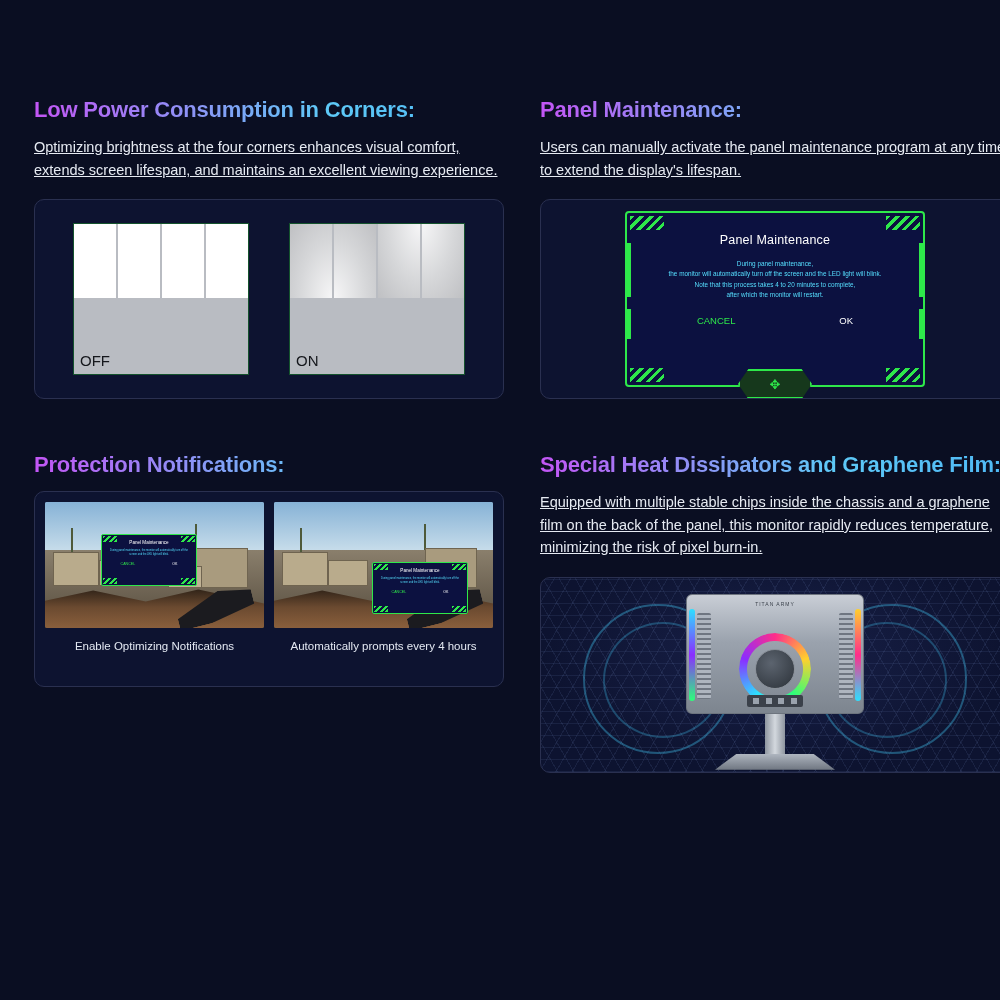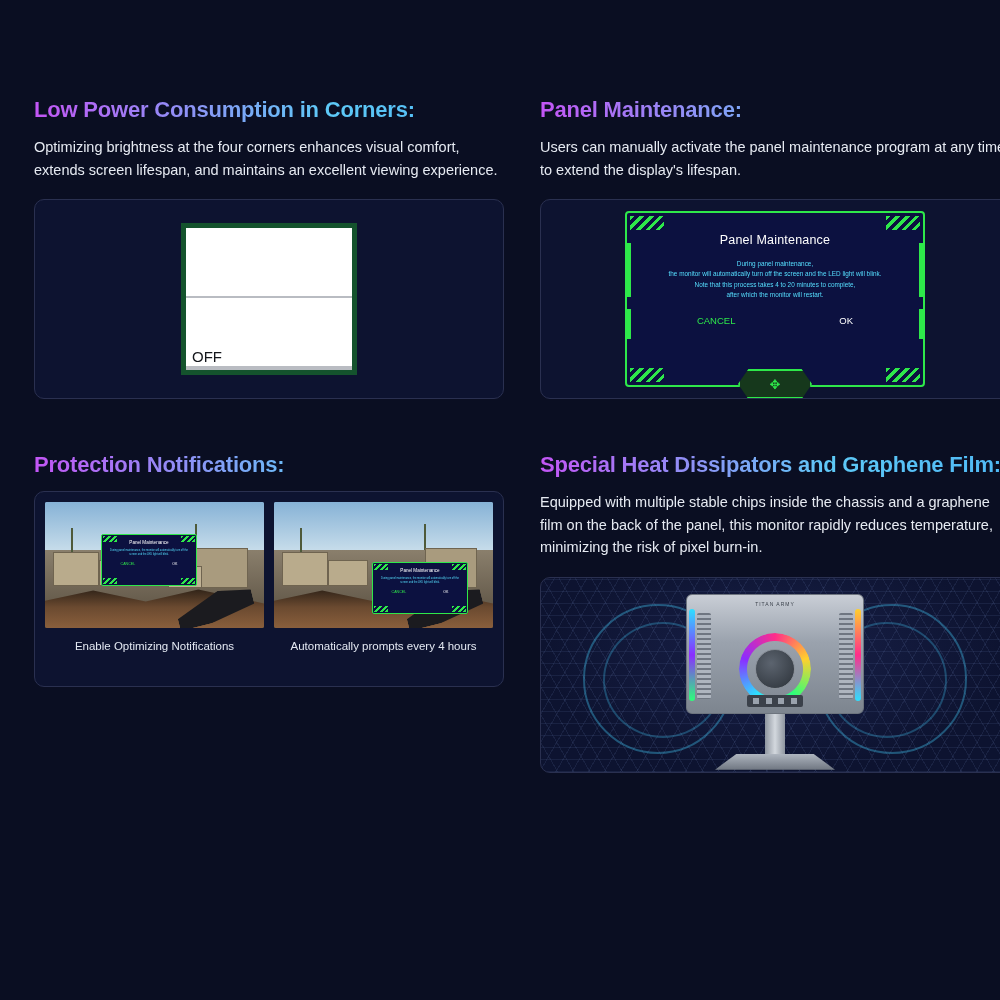--- a/index.html
+++ b/index.html
@@ -35,45 +35,46 @@
     background-clip: text;
     color: transparent;
     -webkit-text-fill-color: transparent;
     letter-spacing: -0.2px;
   }
   p.body {
     font-size: 14.5px;
     line-height: 1.55;
     color: #e6eaf2;
     margin-bottom: 18px;
+    text-decoration: underline;
   }
   .figure {
     border: 1px solid #2a3050;
     border-radius: 10px;
     background: #0d1330;
     overflow: hidden;
   }
 
   
   .fig1 {
     height: 200px;
     display: flex;
     align-items: center;
     justify-content: space-around;
     padding: 0 18px;
   }
   .quadbox {
     position: relative;
     width: 176px; height: 152px;
     display: grid;
-    grid-template-columns: 1fr;
+    grid-template-columns: 1fr 1fr 1fr 1fr;
     grid-template-rows: 1fr 1fr;
     gap: 2px;
     background: #b9bcc2;
-    border: 5px solid #14532d;
+    border: 1px solid #14532d;
   }
   .quadbox .q { background: #ffffff; }
   .quadbox.on .q { background: #d3d4d6; }
   .quadbox.on .q1 { background: radial-gradient(ellipse at 100% 100%, #f6f6f7 0%, #d6d7d9 55%, #bfc0c3 100%); }
   .quadbox.on .q2 { background: radial-gradient(ellipse at 0% 100%, #f6f6f7 0%, #d6d7d9 55%, #bfc0c3 100%); }
   .quadbox.on .q3 { background: radial-gradient(ellipse at 100% 0%, #f6f6f7 0%, #d6d7d9 55%, #bfc0c3 100%); }
   .quadbox.on .q4 { background: radial-gradient(ellipse at 0% 0%, #f6f6f7 0%, #d6d7d9 55%, #bfc0c3 100%); }
   .quadlabel {
     position: absolute;
     left: 6px; bottom: 5px;
@@ -295,20 +296,27 @@
     <div class="cell">
       <h2 class="heading">Low Power Consumption in Corners:</h2>
       <p class="body">Optimizing brightness at the four corners enhances visual comfort, extends screen lifespan, and maintains an excellent viewing experience.</p>
       <div class="figure fig1">
         <div class="quadbox off">
           <div class="q q1"></div>
           <div class="q q2"></div>
           <div class="q q3"></div>
           <div class="q q4"></div>
           <span class="quadlabel">OFF</span>
+        </div>
+        <div class="quadbox on">
+          <div class="q q1"></div>
+          <div class="q q2"></div>
+          <div class="q q3"></div>
+          <div class="q q4"></div>
+          <span class="quadlabel">ON</span>
         </div>
       </div>
     </div>
 
     <div class="cell right">
       <h2 class="heading">Panel Maintenance:</h2>
       <p class="body">Users can manually activate the panel maintenance program at any time to extend the display's lifespan.</p>
       <div class="figure fig2">
         <div class="osd">
           <span class="corner c-tl"></span>

